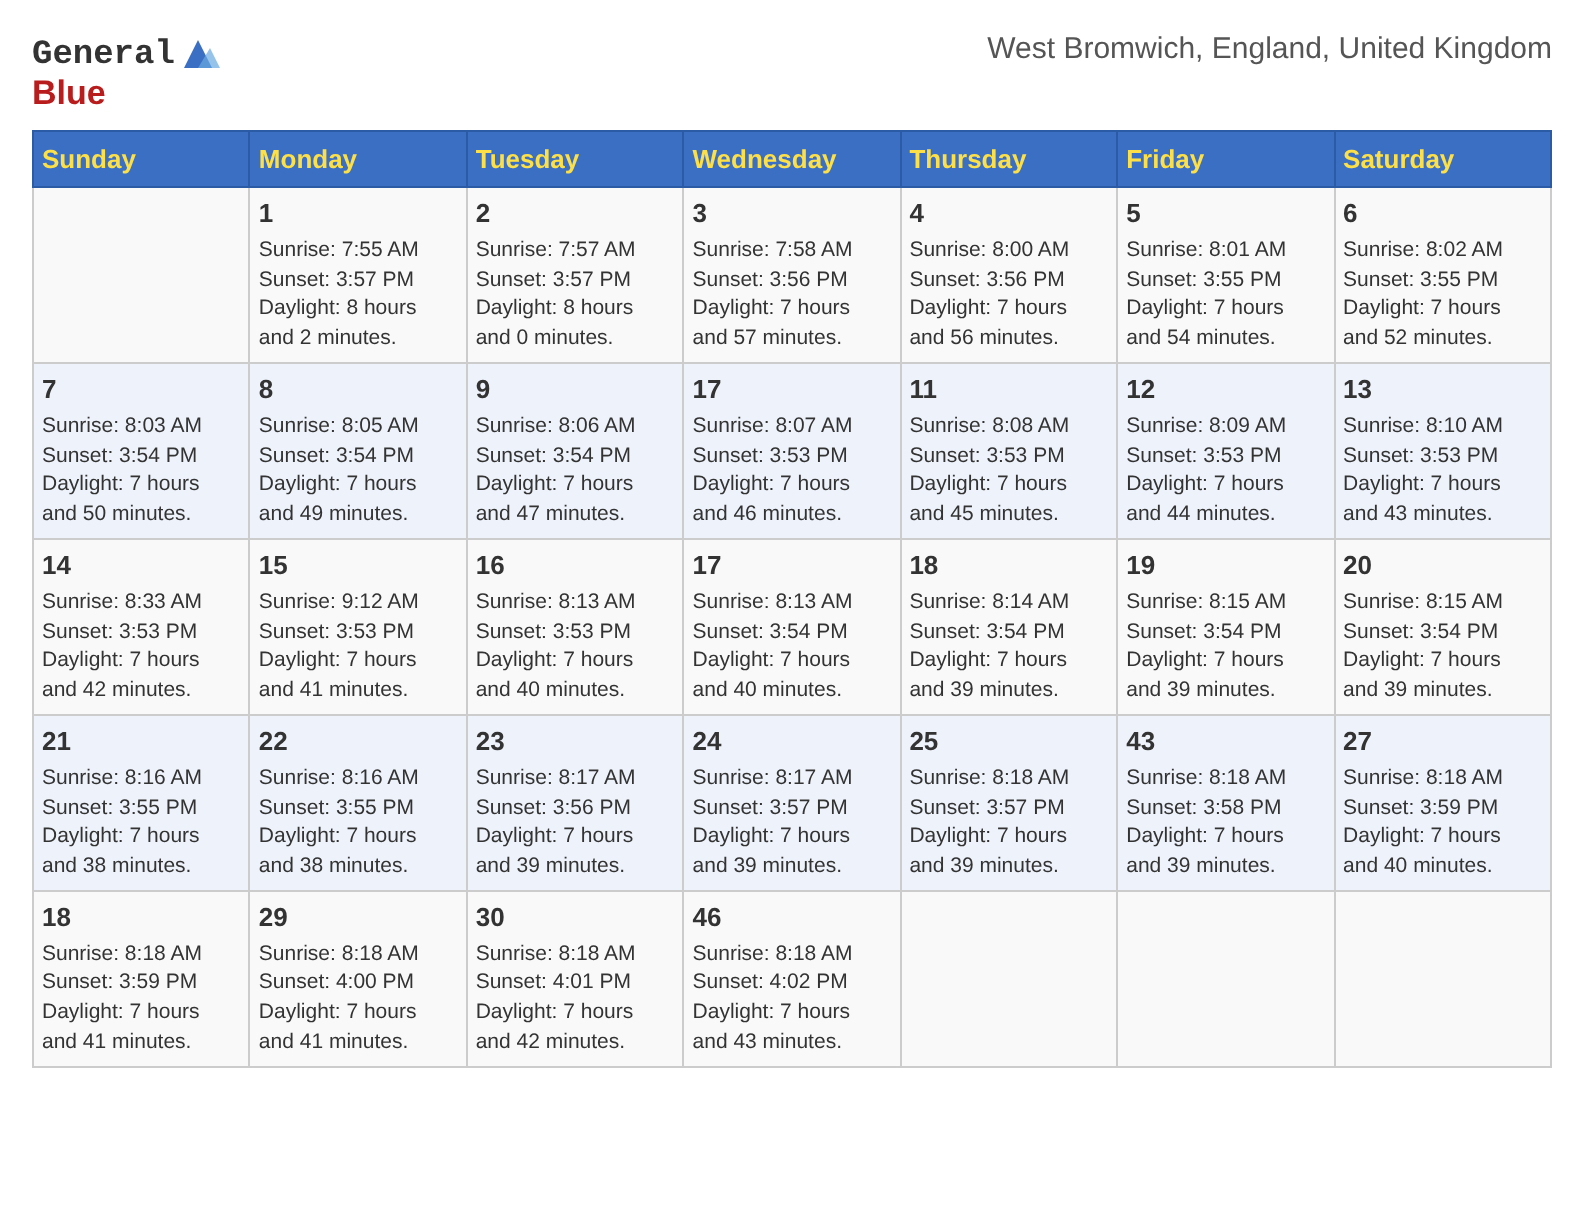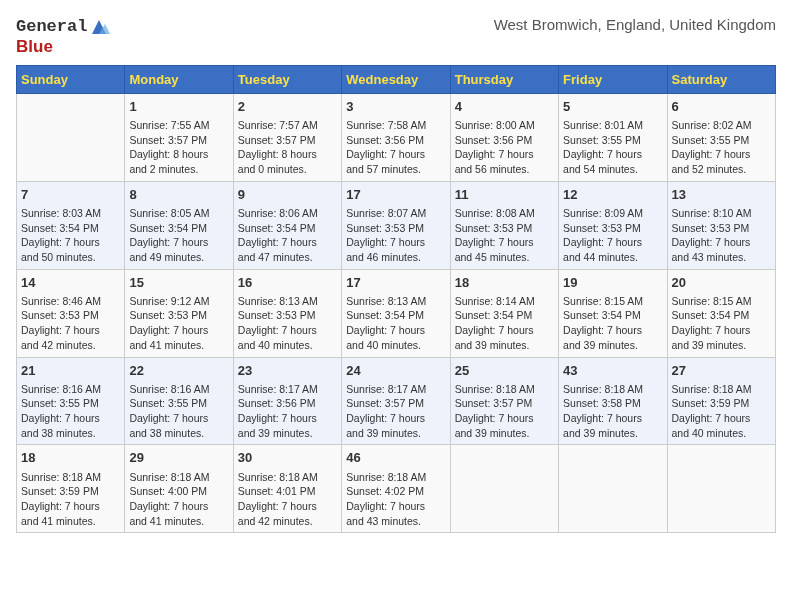--- a/index.html
+++ b/index.html
@@ -201,21 +201,21 @@
           <span class="day-num">13</span>
           <div class="day-detail">Sunrise: 8:10 AM</div>
           <div class="day-detail">Sunset: 3:53 PM</div>
           <div class="day-detail">Daylight: 7 hours</div>
           <div class="day-detail">and 43 minutes.</div>
         </td>
       </tr>
       <tr>
         <td>
           <span class="day-num">14</span>
-          <div class="day-detail">Sunrise: 8:46 AM</div>
+          <div class="day-detail">Sunrise: 8:33 AM</div>
           <div class="day-detail">Sunset: 3:53 PM</div>
           <div class="day-detail">Daylight: 7 hours</div>
           <div class="day-detail">and 42 minutes.</div>
         </td>
         <td>
           <span class="day-num">15</span>
           <div class="day-detail">Sunrise: 9:12 AM</div>
           <div class="day-detail">Sunset: 3:53 PM</div>
           <div class="day-detail">Daylight: 7 hours</div>
           <div class="day-detail">and 41 minutes.</div>

